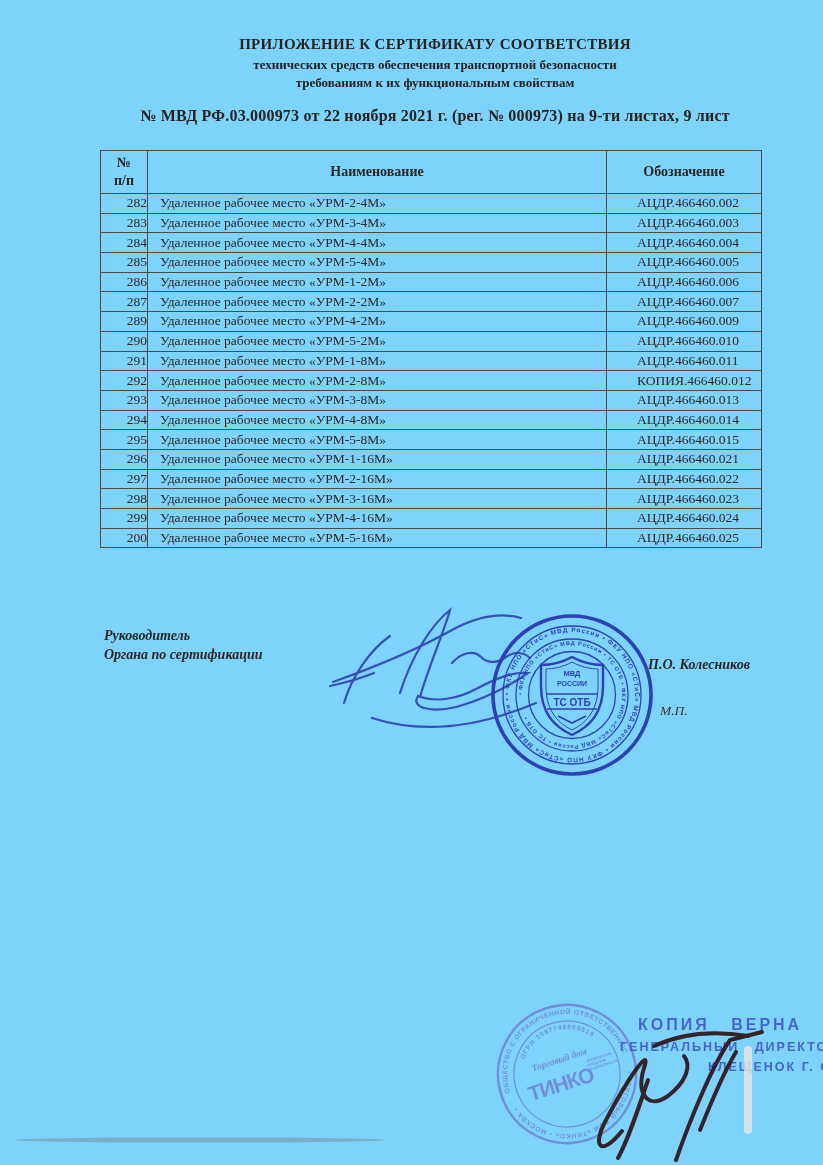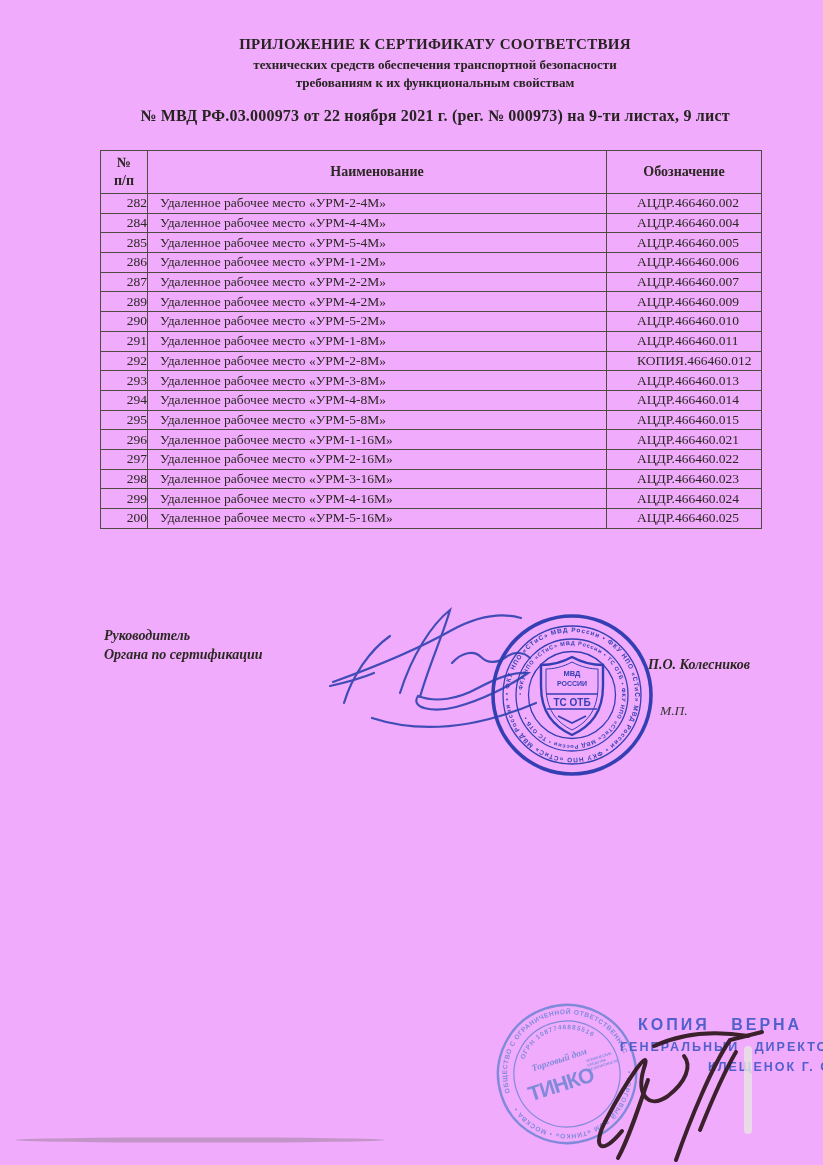--- a/index.html
+++ b/index.html
@@ -1,19 +1,19 @@
 <!DOCTYPE html>
 <html><head>
 <meta charset="utf-8">
 <style>
   html,body{margin:0;padding:0;}
   body{background:#ffffff;}
   .page{
     position:relative; width:823px; height:1165px; overflow:hidden;
-    background:#f0abfc;
+    background:#7dd3fc;
     font-family:"Liberation Serif","DejaVu Serif",serif;
     color:#2b2722;
   }
   
   .doc-header{position:absolute; left:45px; top:36px; width:780px; text-align:center; color:#262320;}
   .doc-title{font-weight:bold; font-size:15px; letter-spacing:.3px;}
   .doc-sub{font-weight:bold; font-size:13px; margin-top:4px;}
   .doc-sub2{font-weight:bold; font-size:13px; margin-top:2px;}
   .doc-reg{font-weight:bold; font-size:16px; margin-top:16px; letter-spacing:.2px;}
   
@@ -70,20 +70,25 @@
       </tr>
     </thead>
     <tbody>
 
         <tr>
           <td class="c-num">282</td>
           <td class="c-name">Удаленное рабочее место «УРМ-2-4М»</td>
           <td class="c-code">АЦДР.466460.002</td>
         </tr>
 
+        <tr>
+          <td class="c-num">283</td>
+          <td class="c-name">Удаленное рабочее место «УРМ-3-4М»</td>
+          <td class="c-code">АЦДР.466460.003</td>
+        </tr>
 
         <tr>
           <td class="c-num">284</td>
           <td class="c-name">Удаленное рабочее место «УРМ-4-4М»</td>
           <td class="c-code">АЦДР.466460.004</td>
         </tr>
 
         <tr>
           <td class="c-num">285</td>
           <td class="c-name">Удаленное рабочее место «УРМ-5-4М»</td>

